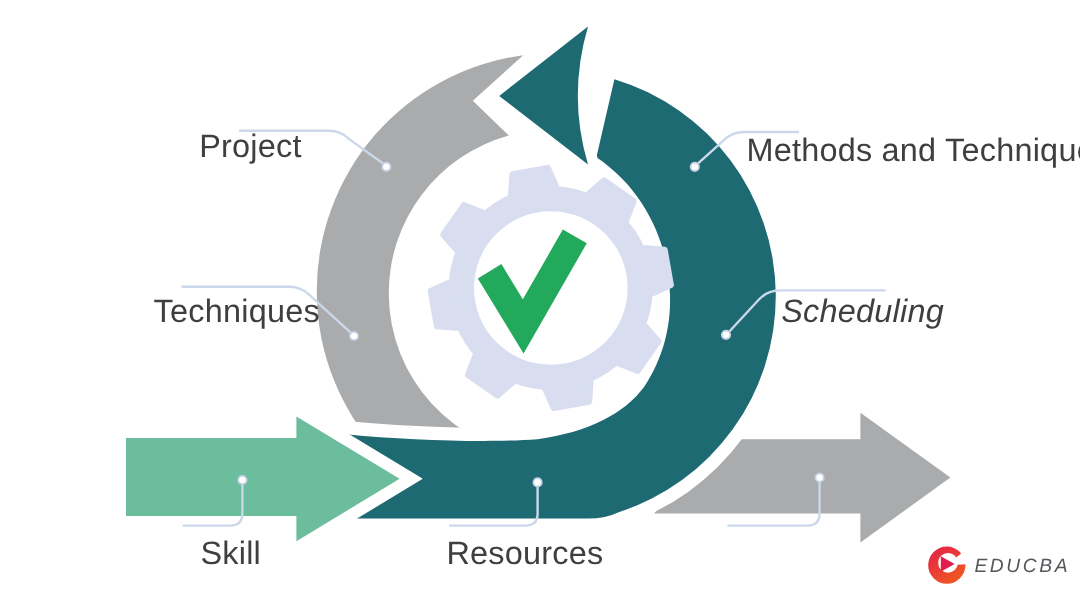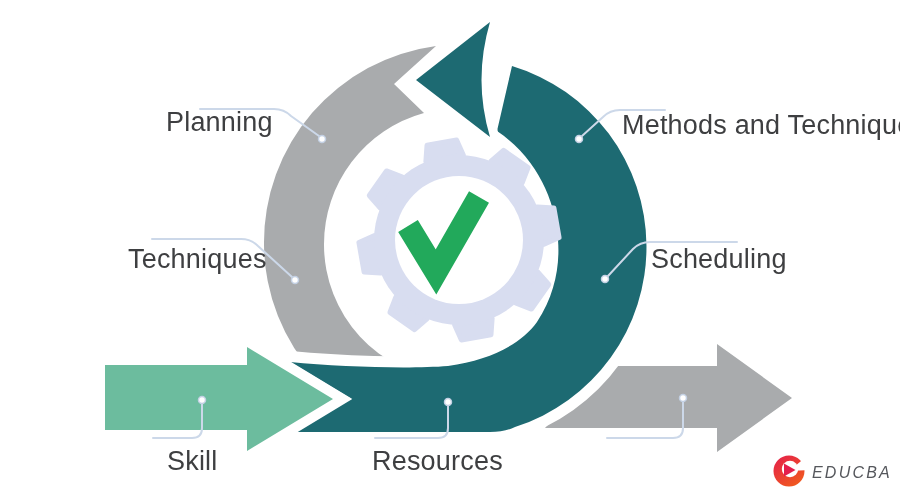--- a/index.html
+++ b/index.html
@@ -104,21 +104,21 @@
     </g>
 
     <g>
       <circle cx="789" cy="471" r="15.5" fill="url(#lg-logo)"></circle>
       <circle cx="790" cy="469" r="8.2" fill="#ffffff"></circle>
       <path d="M 789 471 L 806 457 L 810 470 Z" fill="#ffffff"></path>
       <path d="M 784 463.5 L 795.5 470 L 784 476.5 Z" fill="var(--logo_red)"></path>
     </g>
   </svg>
 
-  <div class="lbl" style="left:166px;top:108px;">Planning</div>
+  <div class="lbl" style="left:166px;top:108px;">Project</div>
   <div class="lbl" style="left:128px;top:245px;">Techniques</div>
   <div class="lbl" style="left:622px;top:111px;">Methods and Techniques</div>
-  <div class="lbl" style="left:651px;top:245px;">Scheduling</div>
+  <div class="lbl" style="left:651px;top:245px;font-style:italic;">Scheduling</div>
   <div class="lbl" style="left:167px;top:447px;">Skill</div>
   <div class="lbl" style="left:372px;top:447px;">Resources</div>
 
   <div class="brand-text" style="left:812px;top:464px;">EDUCBA</div>
 </div>
 
 </body></html>

